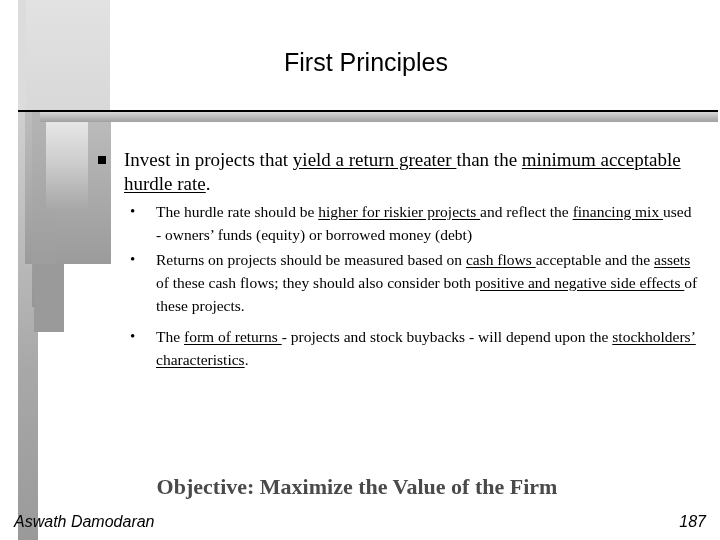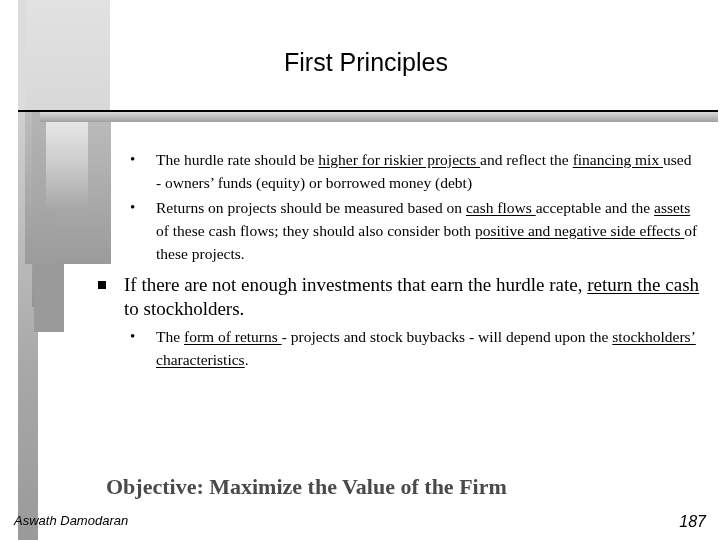--- a/index.html
+++ b/index.html
@@ -32,47 +32,47 @@
     font-family: "Liberation Sans", sans-serif; font-size: 25px; padding-left: 6px;
   }
   .content { position: absolute; left: 98px; top: 148px; width: 602px; }
   .l1 { position: relative; padding-left: 26px; font-size: 19px; line-height: 24px; margin-bottom: 4px; }
   .l1 .bul { position: absolute; left: 0; top: 8px; width: 8px; height: 8px; background: #000; }
   .l2 { position: relative; padding-left: 58px; font-size: 15.5px; line-height: 23px; margin-bottom: 2px; }
   .l2 .bul { position: absolute; left: 32px; top: 0; font-size: 15px; }
   u { text-decoration: underline; text-underline-offset: 2px; }
   .gap { height: 6px; }
   .objective {
-    position: absolute; left: 0; width: 608px; top: 474px; 
+    position: absolute; left: 0; width: 608px; top: 474px; text-align: center;
     font-family: "Liberation Serif", serif; font-weight: bold; font-size: 22px; color: #4a4a4a;
     padding-left: 106px; box-sizing: border-box;
   }
   .footer-left { position: absolute; left: 14px; top: 513px;
-    font-family: "Liberation Sans", sans-serif; font-style: italic; font-size: 13px; }
+    font-family: "Liberation Sans", sans-serif; font-style: italic; font-size: 16px; }
   .footer-right { position: absolute; right: 14px; top: 513px;
     font-family: "Liberation Sans", sans-serif; font-style: italic; font-size: 16px; }
 </style>
 </head>
 <body>
 
 <div class="deco d-top"></div>
 <div class="deco d-top-strip"></div>
 <div class="deco d-col1"></div>
 <div class="deco d-col2"></div>
 <div class="deco d-col3"></div>
 <div class="deco d-col4"></div>
 <div class="deco d-inner"></div>
 <div class="deco d-hbar"></div>
 <div class="deco d-line"></div>
 
 <div class="title">First Principles</div>
 
 <div class="content" id="content">
+    <div class="l1"><span class="bul"></span><span>Invest in projects that </span><u>yield a return greater </u><span>than the </span><u>minimum acceptable hurdle rate</u><span>.</span></div>
     <div class="l2"><span class="bul">•</span><span>The hurdle rate should be </span><u>higher for riskier projects </u><span>and reflect the </span><u>financing mix </u><span>used - owners’ funds (equity) or borrowed money (debt)</span></div>
     <div class="l2"><span class="bul">•</span><span>Returns on projects should be measured based on </span><u>cash flows </u><span>acceptable and the </span><u>assets</u><span> of these cash flows; they should also consider both </span><u>positive and negative side effects </u><span>of these projects.</span></div>
     <div class="gap"></div>
-    <div class="l1"><span class="bul"></span><span>If there are not enough investments that earn the hurdle rate, </span><u>return the cash </u><span>to stockholders.</span></div>
     <div class="l2"><span class="bul">•</span><span> The </span><u>form of returns </u><span>- projects and stock buybacks - will depend upon the </span><u>stockholders’ characteristics</u><span>.</span></div>
   </div>
 
 <div class="objective">Objective: Maximize the Value of the Firm</div>
 <div class="footer-left">Aswath Damodaran</div>
 <div class="footer-right">187</div>
 
 </body></html>

